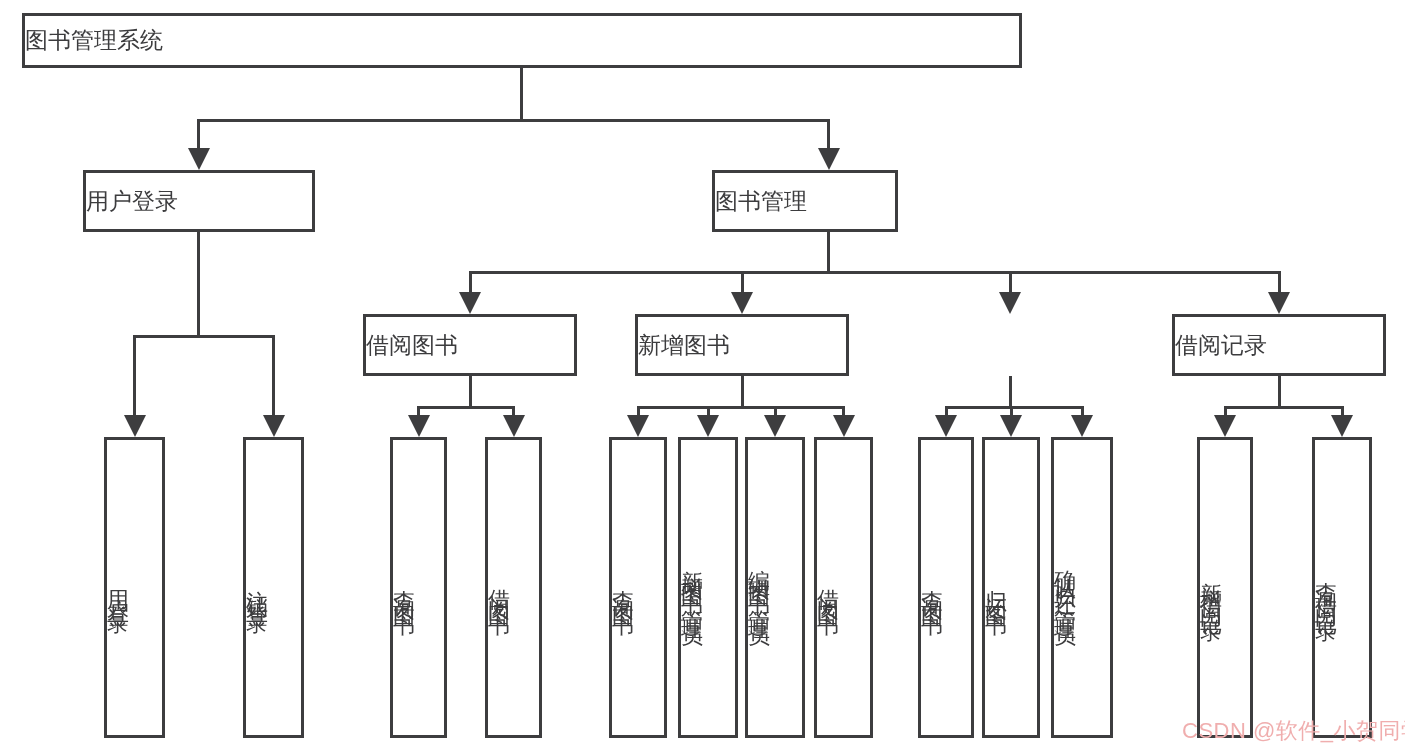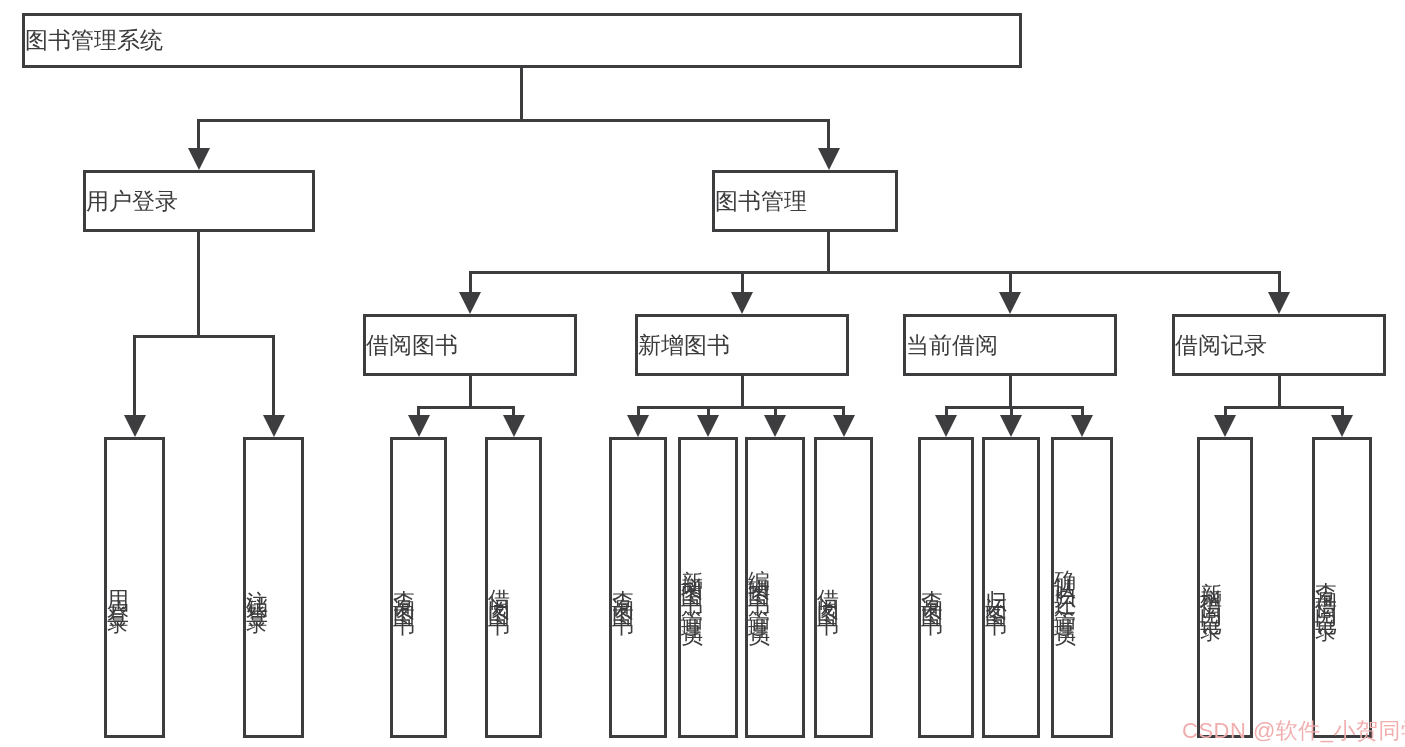--- a/index.html
+++ b/index.html
@@ -127,23 +127,20 @@
   <div class="node" style="left:712px;top:170px;width:186px;height:62px">
     <span class="lbl">图书管理</span>
   </div>
 
   <div class="node" style="left:363px;top:314px;width:214px;height:62px">
     <span class="lbl">借阅图书</span>
   </div>
   <div class="node" style="left:635px;top:314px;width:214px;height:62px">
     <span class="lbl">新增图书</span>
   </div>
-  <div class="node" style="left:903px;top:314px;width:214px;height:62px">
-    <span class="lbl">当前借阅</span>
-  </div>
   <div class="node" style="left:1172px;top:314px;width:214px;height:62px">
     <span class="lbl">借阅记录</span>
   </div>
 
   <div class="node leaf" style="left:104px;top:437px;width:61px;height:301px">
     <span class="lbl">用户登录</span>
   </div>
   <div class="node leaf" style="left:243px;top:437px;width:61px;height:301px">
     <span class="lbl">注销登录</span>
   </div>

